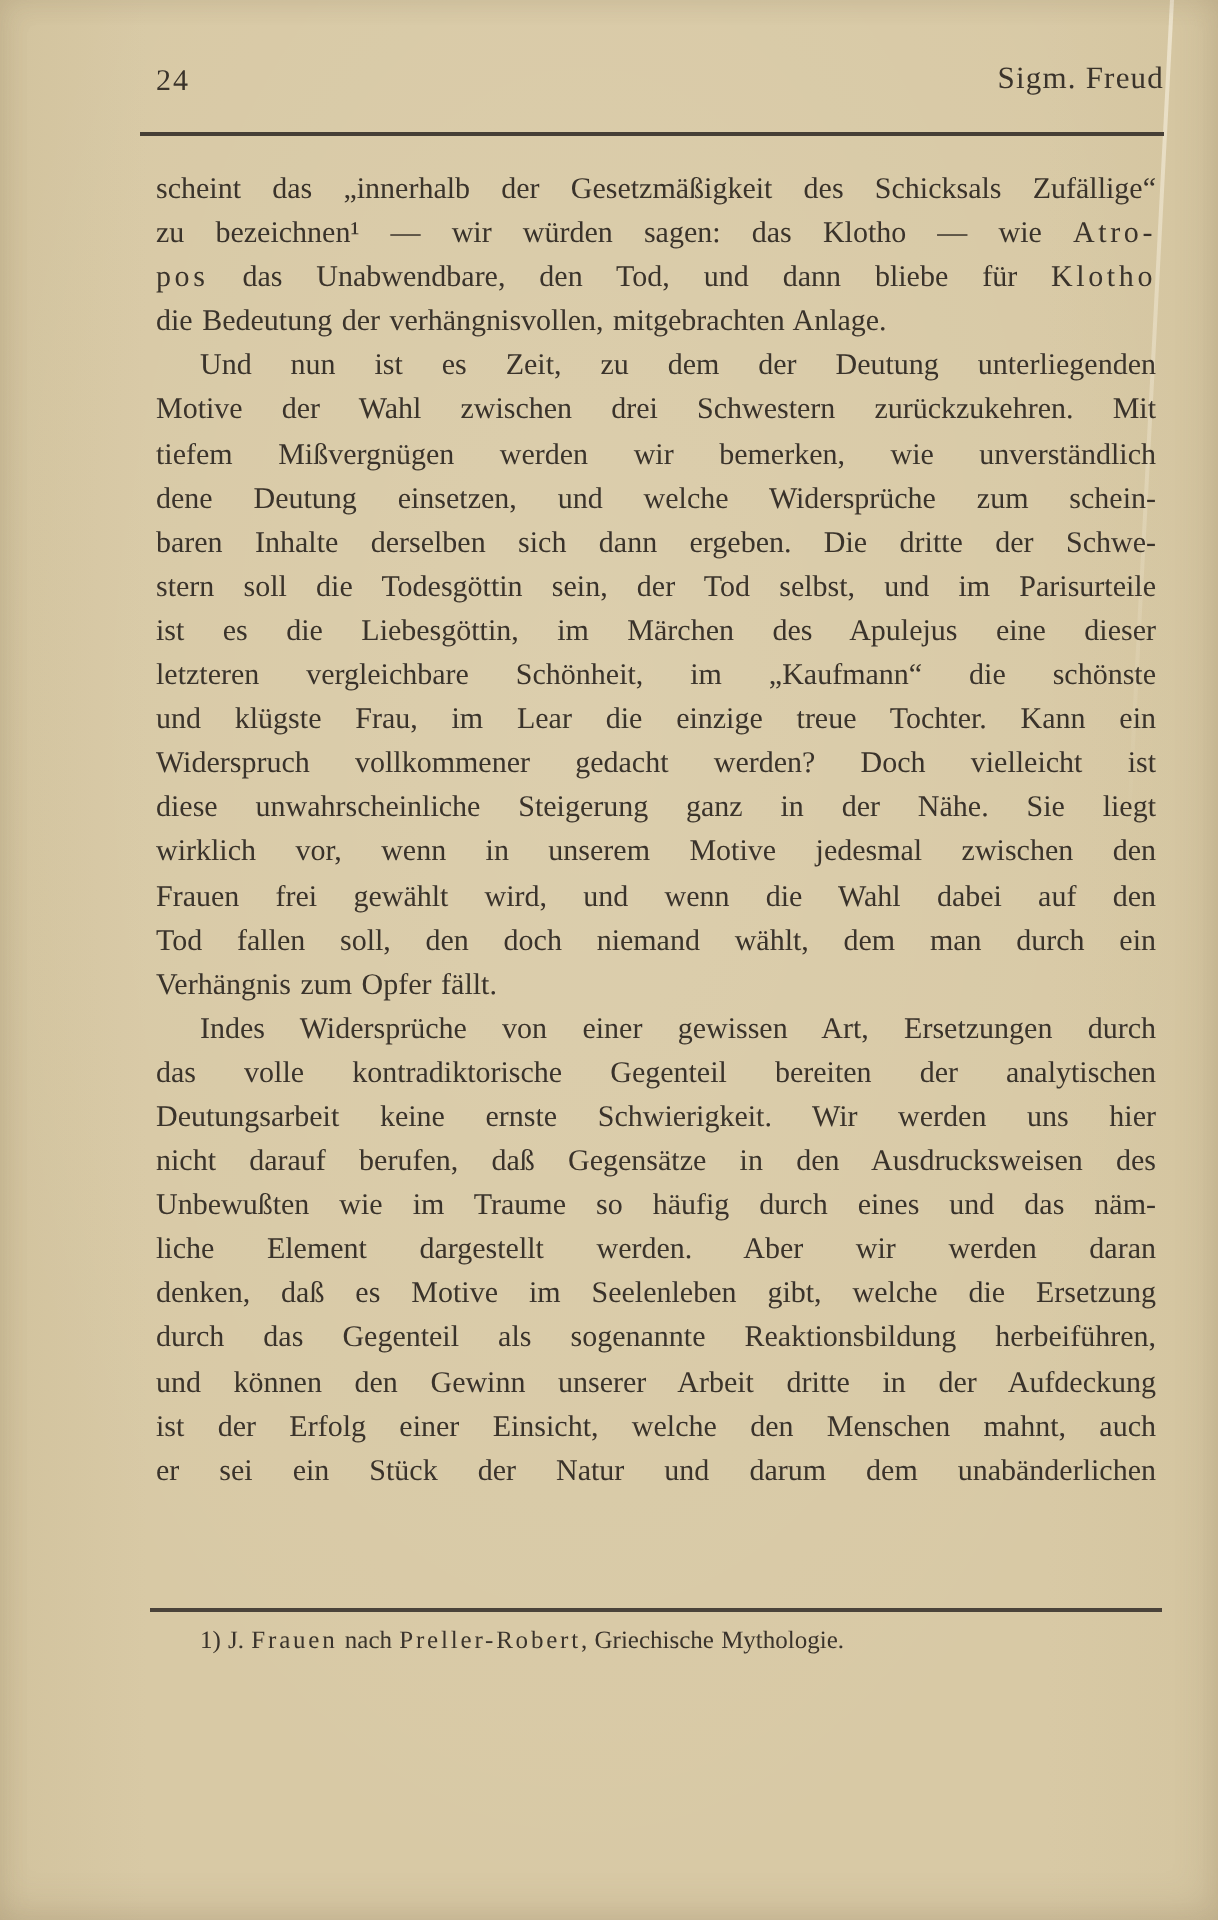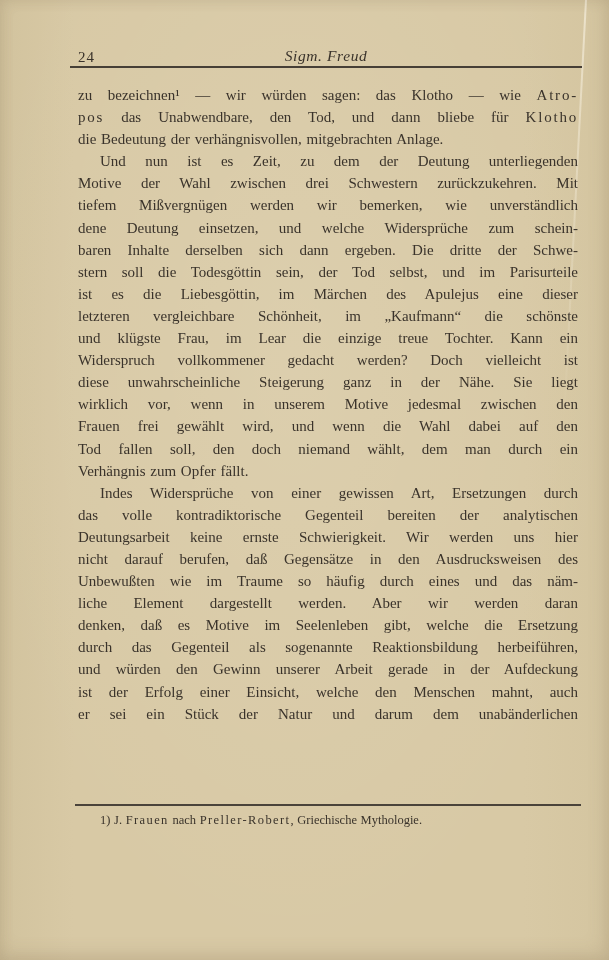--- a/index.html
+++ b/index.html
@@ -36,39 +36,38 @@
   }
   .edge-shade {
     position: absolute;
     inset: 0;
     pointer-events: none;
     box-shadow: inset -4px -6px 18px rgba(120,100,70,0.18), inset 3px 2px 12px rgba(120,100,70,0.10);
   }
 
   .header-row {
     position: absolute;
-    top: 47px;
+    top: 31px;
     left: 70px;
     width: 512px;
     height: 20px;
   }
   .page-number {
     position: absolute;
     left: 8px;
     top: 2px;
     font-size: 15px;
     letter-spacing: 1px;
   }
   .running-header {
     position: absolute;
     left: 0;
     width: 100%;
     top: 0;
-    text-align: center;
-    font-style: italic;
+    text-align: right;
     font-size: 15.5px;
     letter-spacing: 0.6px;
   }
   .header-rule {
     position: absolute;
     top: 66px;
     left: 70px;
     width: 512px;
     height: 2px;
     background: #463f36;
@@ -127,20 +126,21 @@
 <div class="page">
   <div class="crease"></div>
 
   <div class="header-row">
     <span class="page-number">24</span>
     <span class="running-header">Sigm. Freud</span>
   </div>
   <div class="header-rule"></div>
 
   <div class="body-text">
+    <div class="line">scheint das „innerhalb der Gesetzmäßigkeit des Schicksals Zufällige“</div>
     <div class="line"><span>zu bezeichnen¹ — wir würden sagen: das Klotho — wie </span><span class="sperr">Atro-</span></div>
     <div class="line"><span class="sperr">pos</span><span> das Unabwendbare, den Tod, und dann bliebe für </span><span class="sperr">Klotho</span></div>
     <div class="line para-end">die Bedeutung der verhängnisvollen, mitgebrachten Anlage.</div>
 
     <div class="line indent">Und nun ist es Zeit, zu dem der Deutung unterliegenden</div>
     <div class="line">Motive der Wahl zwischen drei Schwestern zurückzukehren. Mit</div>
     <div class="line">tiefem Mißvergnügen werden wir bemerken, wie unverständlich</div>
     <div class="line">dene Deutung einsetzen, und welche Widersprüche zum schein-</div>
     <div class="line">baren Inhalte derselben sich dann ergeben. Die dritte der Schwe-</div>
     <div class="line">stern soll die Todesgöttin sein, der Tod selbst, und im Parisurteile</div>
@@ -155,21 +155,21 @@
     <div class="line para-end">Verhängnis zum Opfer fällt.</div>
 
     <div class="line indent">Indes Widersprüche von einer gewissen Art, Ersetzungen durch</div>
     <div class="line">das volle kontradiktorische Gegenteil bereiten der analytischen</div>
     <div class="line">Deutungsarbeit keine ernste Schwierigkeit. Wir werden uns hier</div>
     <div class="line">nicht darauf berufen, daß Gegensätze in den Ausdrucksweisen des</div>
     <div class="line">Unbewußten wie im Traume so häufig durch eines und das näm-</div>
     <div class="line">liche Element dargestellt werden. Aber wir werden daran</div>
     <div class="line">denken, daß es Motive im Seelenleben gibt, welche die Ersetzung</div>
     <div class="line">durch das Gegenteil als sogenannte Reaktionsbildung herbeiführen,</div>
-    <div class="line">und würden den Gewinn unserer Arbeit gerade in der Aufdeckung</div>
+    <div class="line">und können den Gewinn unserer Arbeit dritte in der Aufdeckung</div>
     <div class="line">ist der Erfolg einer Einsicht, welche den Menschen mahnt, auch</div>
     <div class="line">er sei ein Stück der Natur und darum dem unabänderlichen</div>
   </div>
 
   <div class="footnote-rule"></div>
   <div class="footnote"><span>1) J. </span><span class="sperr">Frauen</span><span> nach </span><span class="sperr">Preller-Robert</span><span>, Griechische Mythologie.</span></div>
 
   <div class="edge-shade"></div>
 </div>
 

